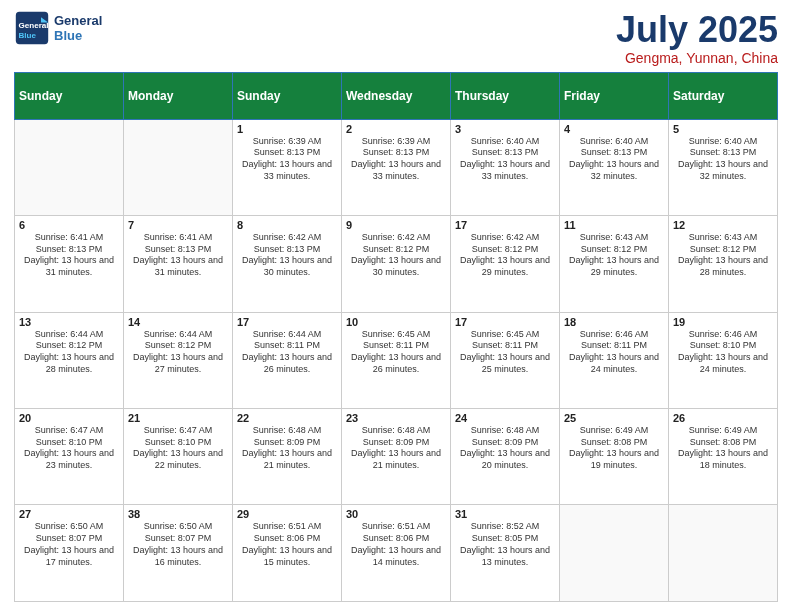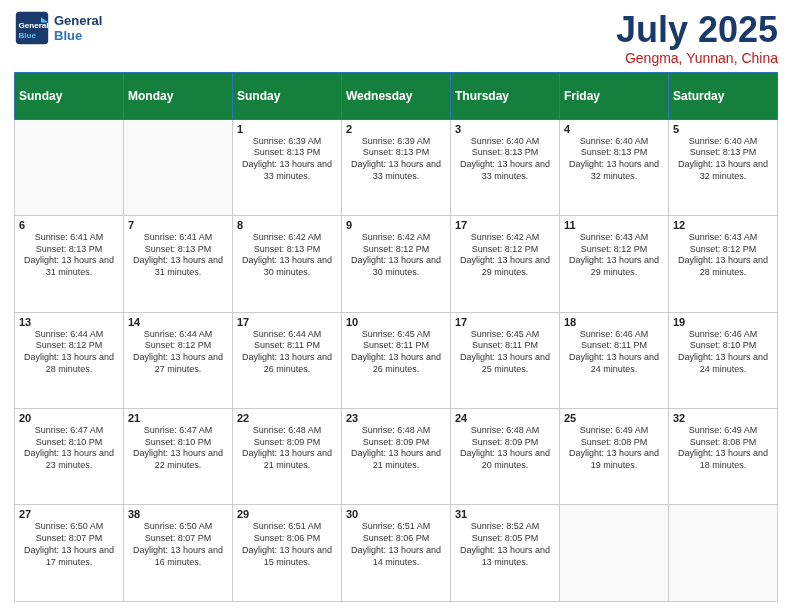--- a/index.html
+++ b/index.html
@@ -279,21 +279,21 @@
 Sunset: 8:09 PM
 Daylight: 13 hours and 20 minutes.</div>
           </td>
           <td>
             <span class="day-num">25</span>
             <div class="day-info">Sunrise: 6:49 AM
 Sunset: 8:08 PM
 Daylight: 13 hours and 19 minutes.</div>
           </td>
           <td>
-            <span class="day-num">32</span>
+            <span class="day-num">26</span>
             <div class="day-info">Sunrise: 6:49 AM
 Sunset: 8:08 PM
 Daylight: 13 hours and 18 minutes.</div>
           </td>
         </tr>
         <tr>
           <td>
             <span class="day-num">27</span>
             <div class="day-info">Sunrise: 6:50 AM
 Sunset: 8:07 PM

